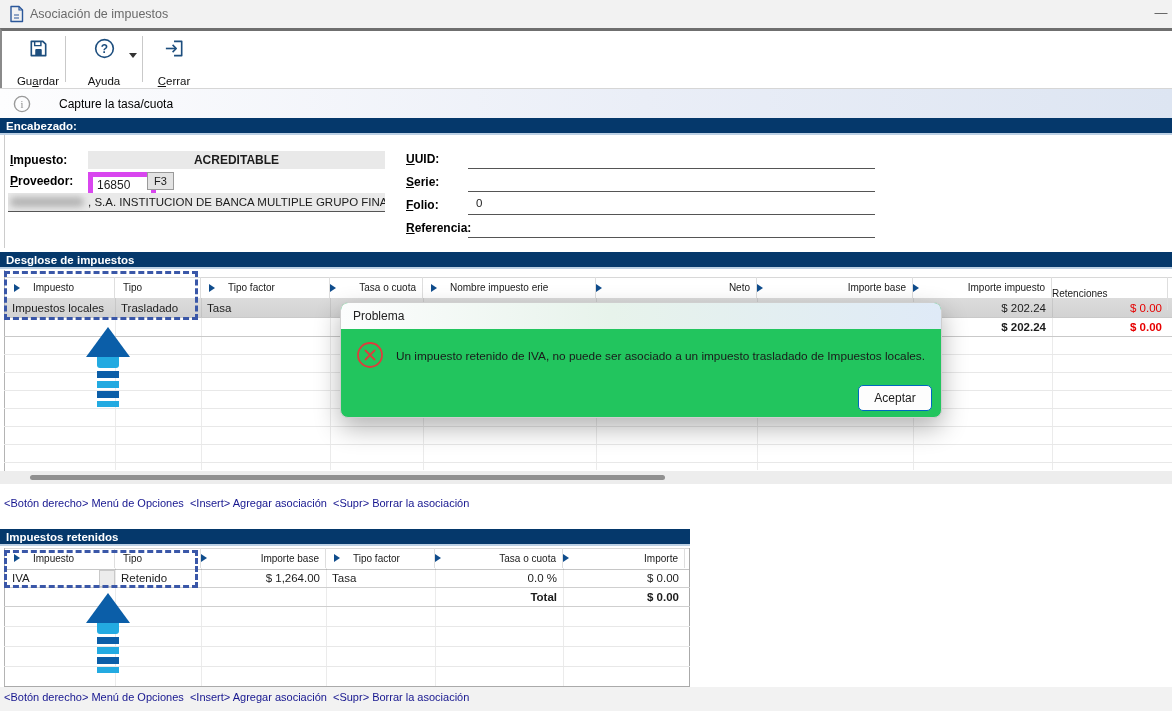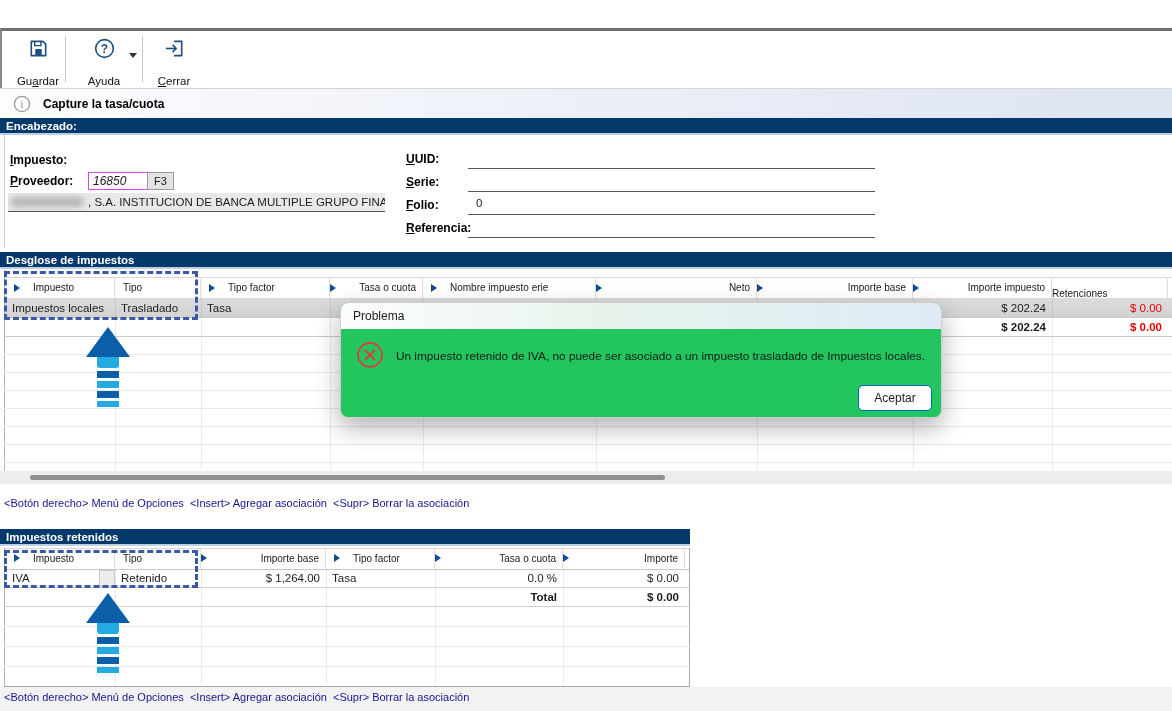--- a/index.html
+++ b/index.html
@@ -10,31 +10,31 @@
   #title-text{left:30px;top:7px;color:#6a6a6a;font-size:12.5px;}
   #minimize{left:1150px;top:2px;width:22px;height:22px;color:#555;font-size:13px;text-align:center;line-height:22px;}
   
   #toolbar{left:0;top:28px;width:1172px;height:58px;background:#fff;border-top:3px solid #6f6f6f;border-left:2px solid #8a8a8a;border-bottom:1px solid #dcdcdc;}
   .tbtn{position:absolute;top:4px;height:50px;display:flex;flex-direction:column;align-items:center;justify-content:space-between;padding:2px 4px;cursor:default;}
   .tbtn .lbl{font-size:11.5px;color:#111;}
   .vsep{position:absolute;top:5px;width:1px;height:46px;background:#c9c9c9;}
   .drop{position:absolute;width:0;height:0;border-left:4px solid transparent;border-right:4px solid transparent;border-top:5px solid #333;}
   
   #infobar{left:0;top:88px;width:1172px;height:29px;background:linear-gradient(90deg,#fdfdfe 0%,#eaeef7 55%,#dde5f2 100%);border:1px solid #d6d6d6;border-left:none;border-right:none;display:flex;align-items:center;}
-  #info-msg{font-weight:bold;margin-left:12px;color:#000;}
+  #info-msg{font-weight:normal;margin-left:28px;color:#000;}
   
   .navybar{background:#05386b;color:#fff;font-weight:bold;font-size:11.5px;display:flex;align-items:center;padding-left:6px;border-bottom:2px solid #bcd0e4;box-sizing:border-box;}
   #bar-encabezado{left:0;top:118px;width:1172px;height:17px;}
   #bar-desglose{left:0;top:252px;width:1172px;height:17px;}
   #bar-retenidos{left:0;top:529px;width:690px;height:17px;}
   
   .flabel{font-weight:bold;color:#000;}
   .flabel u{text-decoration:underline;}
   #f-acreditable{left:88px;top:151px;width:297px;height:18px;background:#e9e9e9;font-weight:bold;text-align:center;line-height:18px;}
-  #f-proveedor{left:88px;top:172px;width:54px;height:16px;background:#fff;border:1px solid #d946ef;line-height:16px;padding-left:4px;font-style:italic;}
+  #f-proveedor{left:88px;top:172px;width:54px;height:16px;background:#fff;border:5px solid #d946ef;line-height:16px;padding-left:4px;}
   #f-f3{left:147px;top:172px;width:25px;height:16px;background:#e3e3e3;border:1px solid #9a9a9a;text-align:center;line-height:16px;font-size:11px;}
   #f-company{left:8px;top:193px;width:377px;height:18px;background:#e9e9e9;border-bottom:1px solid #555;display:flex;align-items:center;white-space:nowrap;overflow:hidden;font-size:11.5px;}
   .redacted{display:inline-block;width:74px;height:10px;background:#b5b5b5;border-radius:5px;filter:blur(3px);margin:0 4px 0 2px;flex:none;}
   .uline{position:absolute;height:1px;background:#555;left:468px;width:407px;}
   
   .hdrbg{background:#fff;border-top:1px solid #d8d8d8;border-bottom:1px solid #c6c6c6;}
   .hcell{position:absolute;display:flex;align-items:center;border-right:1px solid #dedede;box-sizing:border-box;font-size:10px;color:#1a1a1a;background:transparent;}
   .hcell.la{justify-content:flex-start;padding-left:8px;}
   .hcell.ra{justify-content:space-between;padding-right:6px;}
   .tri{width:0;height:0;border-left:6px solid #0f4c8c;border-top:4px solid transparent;border-bottom:4px solid transparent;flex:none;}
@@ -65,20 +65,29 @@
   #dialog-title{height:26px;background:linear-gradient(90deg,#fcfdfd 0%,#e7f3eb 45%,#dfeaf7 100%);display:flex;align-items:center;padding-left:12px;font-size:12px;color:#222;}
   #dialog-msg{position:absolute;left:55px;top:46px;font-size:11.8px;color:#1a1a1a;white-space:nowrap;}
   #dialog-ok{position:absolute;left:517px;top:82px;width:72px;height:24px;background:#fdfdfd;border:1px solid #0067c0;border-radius:5px;font-size:12px;display:flex;align-items:center;justify-content:center;}
   svg{display:block;}
 </style>
 </head>
 <body>
 
 <div id="app">
 
+  <div class="abs" id="titlebar">
+    <svg class="abs" style="left:8px;top:5px" width="17" height="18" viewBox="0 0 17 18">
+      <path d="M3 1.5 h8 l3.5 3.5 V16.5 H3 Z" fill="none" stroke="#2b579a" stroke-width="1.4" stroke-linejoin="round"></path>
+      <path d="M11 1.5 v3.5 h3.5" fill="none" stroke="#2b579a" stroke-width="1.2"></path>
+      <path d="M6 10 h5 M6 13 h5" stroke="#2b579a" stroke-width="1.2"></path>
+    </svg>
+    <div class="abs" id="title-text">Asociación de impuestos</div>
+    <div class="abs" id="minimize">—</div>
+  </div>
 
   <div class="abs" id="toolbar">
     <div class="tbtn" style="left:6px;width:52px">
       <svg width="23" height="23" viewBox="0 0 24 24">
         <path d="M4.5 4.5 h12 l3 3 V19.5 H4.5 Z" fill="none" stroke="#1d4e7e" stroke-width="1.7" stroke-linejoin="round"></path>
         <path d="M8 4.5 v4.5 h6.5 V4.5" fill="none" stroke="#1d4e7e" stroke-width="1.5"></path>
         <rect x="8.6" y="12.5" width="6.8" height="7" rx="1" fill="#1d4e7e"></rect>
       </svg>
       <span class="lbl">Gu<u>a</u>rdar</span>
     </div>
@@ -107,20 +116,21 @@
       <circle cx="9" cy="9" r="7.6" fill="none" stroke="#9a9a9a" stroke-width="1.4"></circle>
       <text x="9" y="13" text-anchor="middle" font-size="10.5" font-family="Liberation Serif,serif" fill="#8a8a8a">i</text>
     </svg>
     <span id="info-msg">Capture la tasa/cuota</span>
   </div>
 
   <div class="abs navybar" id="bar-encabezado">Encabezado:</div>
   <div class="abs" style="left:4px;top:135px;width:1px;height:113px;background:#cccccc"></div>
 
   <div class="abs flabel" style="left:10px;top:153px"><u>I</u>mpuesto:</div>
+  <div class="abs" id="f-acreditable">ACREDITABLE</div>
 
   <div class="abs flabel" style="left:10px;top:174px"><u>P</u>roveedor:</div>
   <div class="abs" id="f-proveedor">16850</div>
   <div class="abs" id="f-f3">F3</div>
 
   <div class="abs" id="f-company">
     <span class="redacted"></span>
     <span>, S.A. INSTITUCION DE BANCA MULTIPLE GRUPO FINANCIERO</span>
   </div>
 

